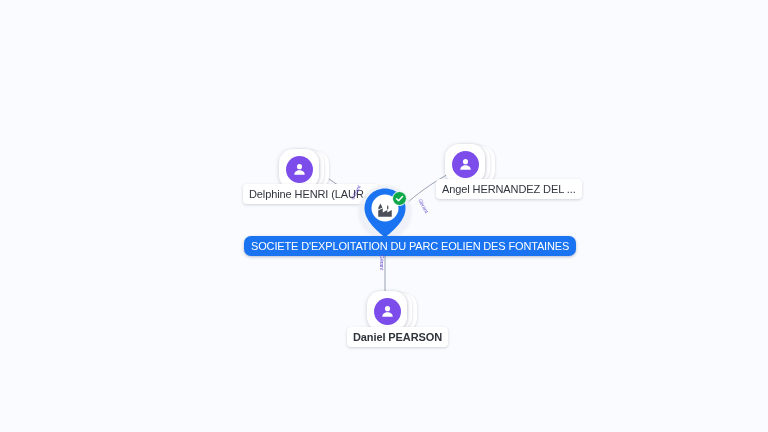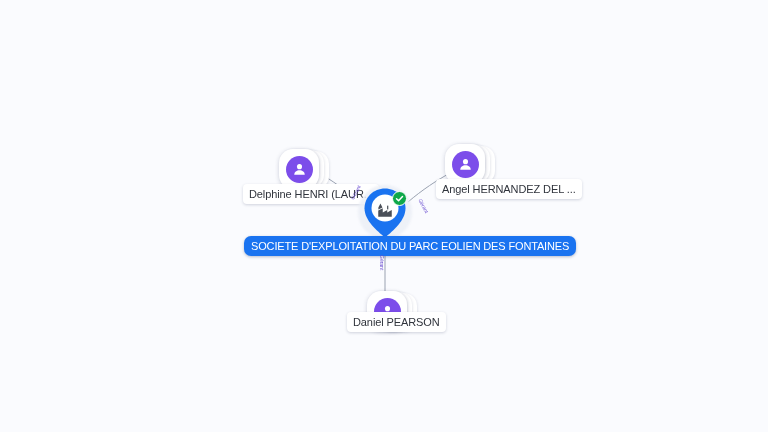--- a/index.html
+++ b/index.html
@@ -224,21 +224,21 @@
       <div class="stack-card c1"></div>
       <div class="avatar-disc">
         <div class="avatar-circle">
           <svg width="17" height="17" viewBox="0 0 24 24" fill="#ffffff">
             <circle cx="12" cy="8" r="3.6"></circle>
             <path d="M4.6 19.5c0-4 3.4-6.3 7.4-6.3s7.4 2.3 7.4 6.3z"></path>
           </svg>
         </div>
       </div>
     </div>
-    <div class="node-label" style="left:-41px; top:0;">Daniel PEARSON</div>
+    <div class="node-label" style="left:-41px; top:15px;font-weight:bold;">Daniel PEARSON</div>
   </div>
 
   <div id="company-node" style="left:385px; top:212px;">
     <div class="pin-halo"></div>
     <div class="pin-shape">
       <svg width="46" height="52" viewBox="0 0 46 52" xmlns="http://www.w3.org/2000/svg">
         <path d="M23 1.5 C11.5 1.5 2.5 10.3 2.5 21.3 C2.5 33.5 15 44 23 50.5 C31 44 43.5 33.5 43.5 21.3 C43.5 10.3 34.5 1.5 23 1.5 Z" fill="#1a73f0"></path>
         <circle cx="23" cy="21" r="13.5" fill="#ffffff"></circle>
       </svg>
     </div>

